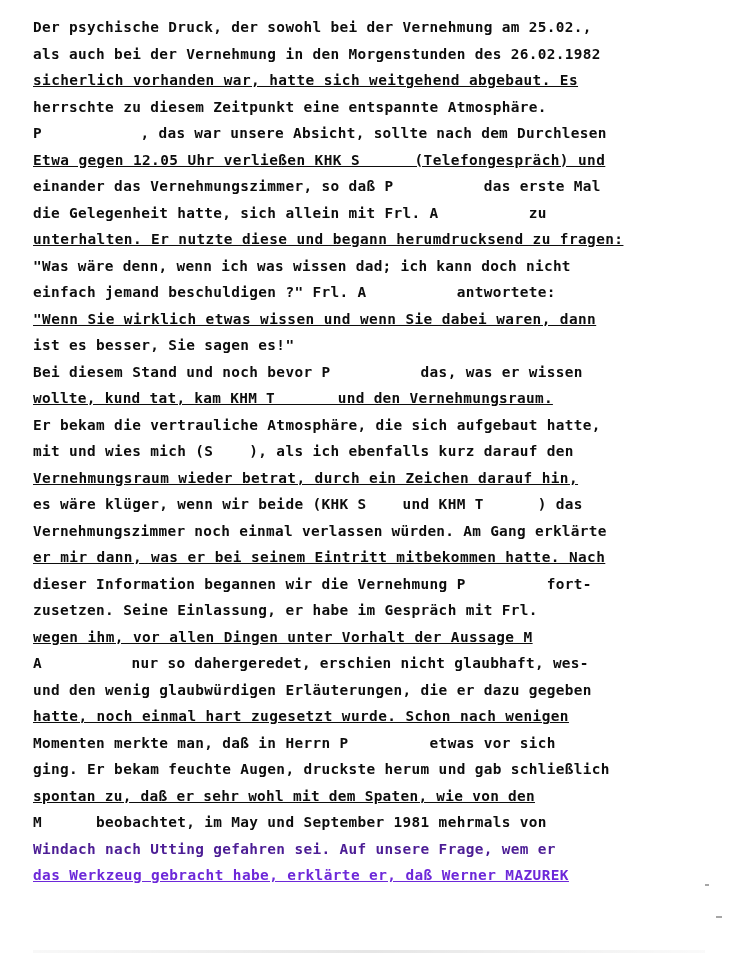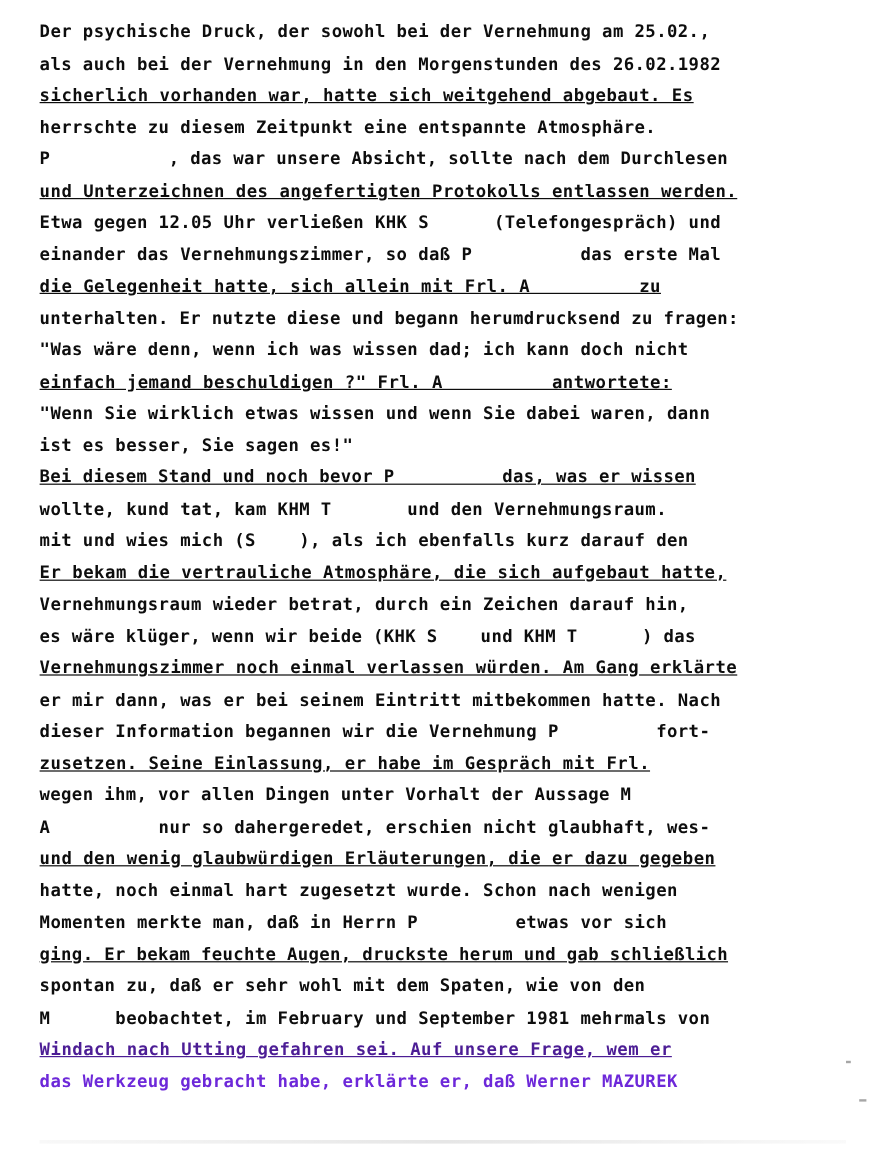--- a/index.html
+++ b/index.html
@@ -61,46 +61,45 @@
 </head>
 <body>
 
 <div class="page">
   <div class="doc-body">
     <div class="line">Der psychische Druck, der sowohl bei der Vernehmung am 25.02.,</div>
     <div class="line">als auch bei der Vernehmung in den Morgenstunden des 26.02.1982</div>
     <div class="line">sicherlich vorhanden war, hatte sich weitgehend abgebaut. Es</div>
     <div class="line">herrschte zu diesem Zeitpunkt eine entspannte Atmosphäre.</div>
     <div class="line">P           , das war unsere Absicht, sollte nach dem Durchlesen</div>
-    <div class="line">und Unterzeichnen des angefertigten Protokolls entlassen werden.</div>
     <div class="line">Etwa gegen 12.05 Uhr verließen KHK S      (Telefongespräch) und</div>
     <div class="line">einander das Vernehmungszimmer, so daß P          das erste Mal</div>
     <div class="line">die Gelegenheit hatte, sich allein mit Frl. A          zu</div>
     <div class="line">unterhalten. Er nutzte diese und begann herumdrucksend zu fragen:</div>
     <div class="line">"Was wäre denn, wenn ich was wissen dad; ich kann doch nicht</div>
     <div class="line">einfach jemand beschuldigen ?" Frl. A          antwortete:</div>
     <div class="line">"Wenn Sie wirklich etwas wissen und wenn Sie dabei waren, dann</div>
     <div class="line">ist es besser, Sie sagen es!"</div>
     <div class="line">Bei diesem Stand und noch bevor P          das, was er wissen</div>
     <div class="line">wollte, kund tat, kam KHM T       und den Vernehmungsraum.</div>
+    <div class="line">Er bekam die vertrauliche Atmosphäre, die sich aufgebaut hatte,</div>
     <div class="line">mit und wies mich (S    ), als ich ebenfalls kurz darauf den</div>
-    <div class="line">Er bekam die vertrauliche Atmosphäre, die sich aufgebaut hatte,</div>
     <div class="line">Vernehmungsraum wieder betrat, durch ein Zeichen darauf hin,</div>
     <div class="line">es wäre klüger, wenn wir beide (KHK S    und KHM T      ) das</div>
     <div class="line">Vernehmungszimmer noch einmal verlassen würden. Am Gang erklärte</div>
     <div class="line">er mir dann, was er bei seinem Eintritt mitbekommen hatte. Nach</div>
     <div class="line">dieser Information begannen wir die Vernehmung P         fort-</div>
     <div class="line">zusetzen. Seine Einlassung, er habe im Gespräch mit Frl.</div>
     <div class="line">wegen ihm, vor allen Dingen unter Vorhalt der Aussage M</div>
     <div class="line">A          nur so dahergeredet, erschien nicht glaubhaft, wes-</div>
     <div class="line">und den wenig glaubwürdigen Erläuterungen, die er dazu gegeben</div>
     <div class="line">hatte, noch einmal hart zugesetzt wurde. Schon nach wenigen</div>
     <div class="line">Momenten merkte man, daß in Herrn P         etwas vor sich</div>
     <div class="line">ging. Er bekam feuchte Augen, druckste herum und gab schließlich</div>
     <div class="line">spontan zu, daß er sehr wohl mit dem Spaten, wie von den</div>
-    <div class="line">M      beobachtet, im February und September 1981 mehrmals von</div>
+    <div class="line">M      beobachtet, im May und September 1981 mehrmals von</div>
     <div class="line faded">Windach nach Utting gefahren sei. Auf unsere Frage, wem er</div>
     <div class="line last">das Werkzeug gebracht habe, erklärte er, daß Werner MAZUREK</div>
   </div>
   <div class="bottom-smudge"></div>
   <div class="edge-speck" style="left:716px; top:916px; width:6px; height:2px;"></div>
   <div class="edge-speck" style="left:705px; top:884px; width:4px; height:2px;"></div>
 </div>
 
 </body></html>

